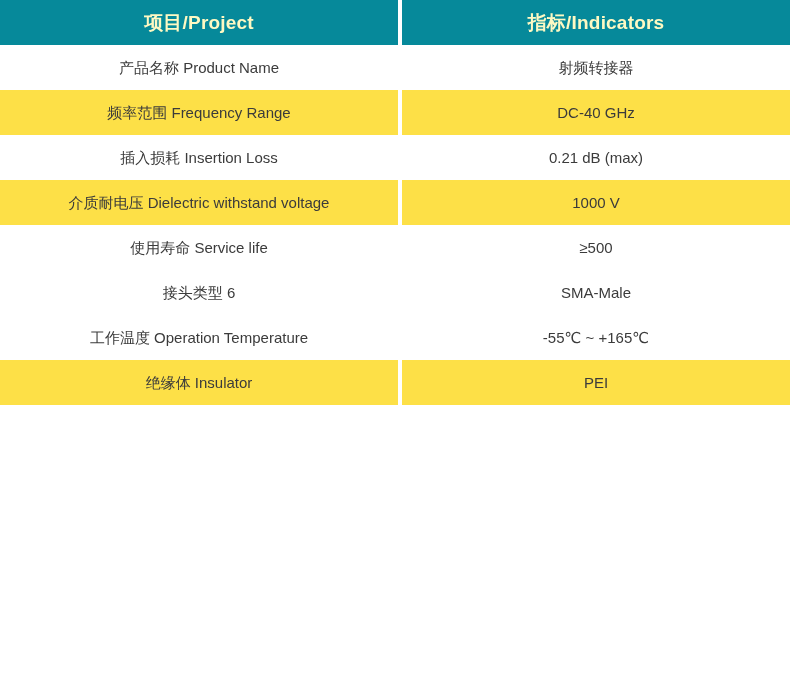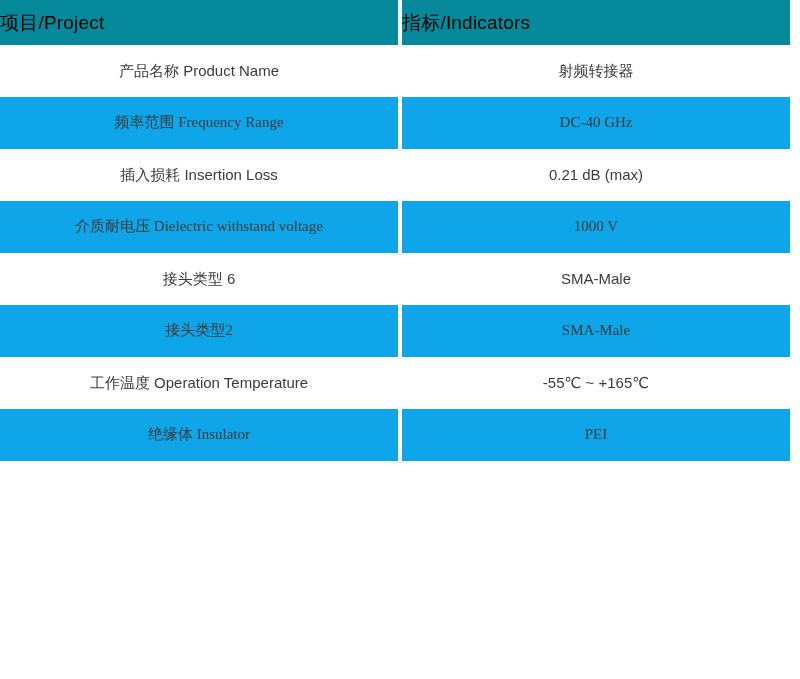--- a/index.html
+++ b/index.html
@@ -18,49 +18,49 @@
     border-collapse: separate;
     border-spacing: 0;
     table-layout: fixed;
   }
   #spec-table col.col-project { width: 398px; }
   #spec-table col.col-gap     { width: 4px;   }
   #spec-table col.col-ind     { width: 388px; }
 
   thead th {
     background: #06899a;
-    color: #000000;
+    color: #fef9c3;
     font-size: 19px;
-    font-weight: normal;
+    font-weight: bold;
     height: 45px;
     line-height: 45px;
     padding: 0;
-    text-align: left;
+    text-align: center;
     letter-spacing: 0.2px;
   }
   thead th.gap-cell,
   tbody td.gap-cell {
     background: #ffffff;
     padding: 0;
     font-size: 0;
     line-height: 0;
   }
 
   tbody td {
-    height: 52px;
+    height: 45px;
     padding: 0;
     text-align: center;
     vertical-align: middle;
     font-size: 15px;
     color: #3b3b3b;
     line-height: 1.3;
     font-weight: normal;
   }
   tbody tr.row-odd td.data-cell  { background: #ffffff; }
-  tbody tr.row-even td.data-cell { background: #0ea5e9; font-family: Liberation Serif, serif; }
+  tbody tr.row-even td.data-cell { background: #fde047; }
 </style>
 </head>
 <body>
 
 <table id="spec-table">
   <colgroup>
     <col class="col-project">
     <col class="col-gap">
     <col class="col-ind">
   </colgroup>
@@ -86,26 +86,26 @@
         <td class="data-cell">插入损耗 Insertion Loss</td>
         <td class="gap-cell"></td>
         <td class="data-cell">0.21 dB (max)</td>
       </tr>
       <tr class="row-even">
         <td class="data-cell">介质耐电压 Dielectric withstand voltage</td>
         <td class="gap-cell"></td>
         <td class="data-cell">1000 V</td>
       </tr>
       <tr class="row-odd">
+        <td class="data-cell">使用寿命 Service life</td>
+        <td class="gap-cell"></td>
+        <td class="data-cell">≥500</td>
+      </tr>
+      <tr class="row-odd">
         <td class="data-cell">接头类型 6</td>
-        <td class="gap-cell"></td>
-        <td class="data-cell">SMA-Male</td>
-      </tr>
-      <tr class="row-even">
-        <td class="data-cell">接头类型2</td>
         <td class="gap-cell"></td>
         <td class="data-cell">SMA-Male</td>
       </tr>
       <tr class="row-odd">
         <td class="data-cell">工作温度 Operation Temperature</td>
         <td class="gap-cell"></td>
         <td class="data-cell">-55℃ ~ +165℃</td>
       </tr>
       <tr class="row-even">
         <td class="data-cell">绝缘体 Insulator</td>

